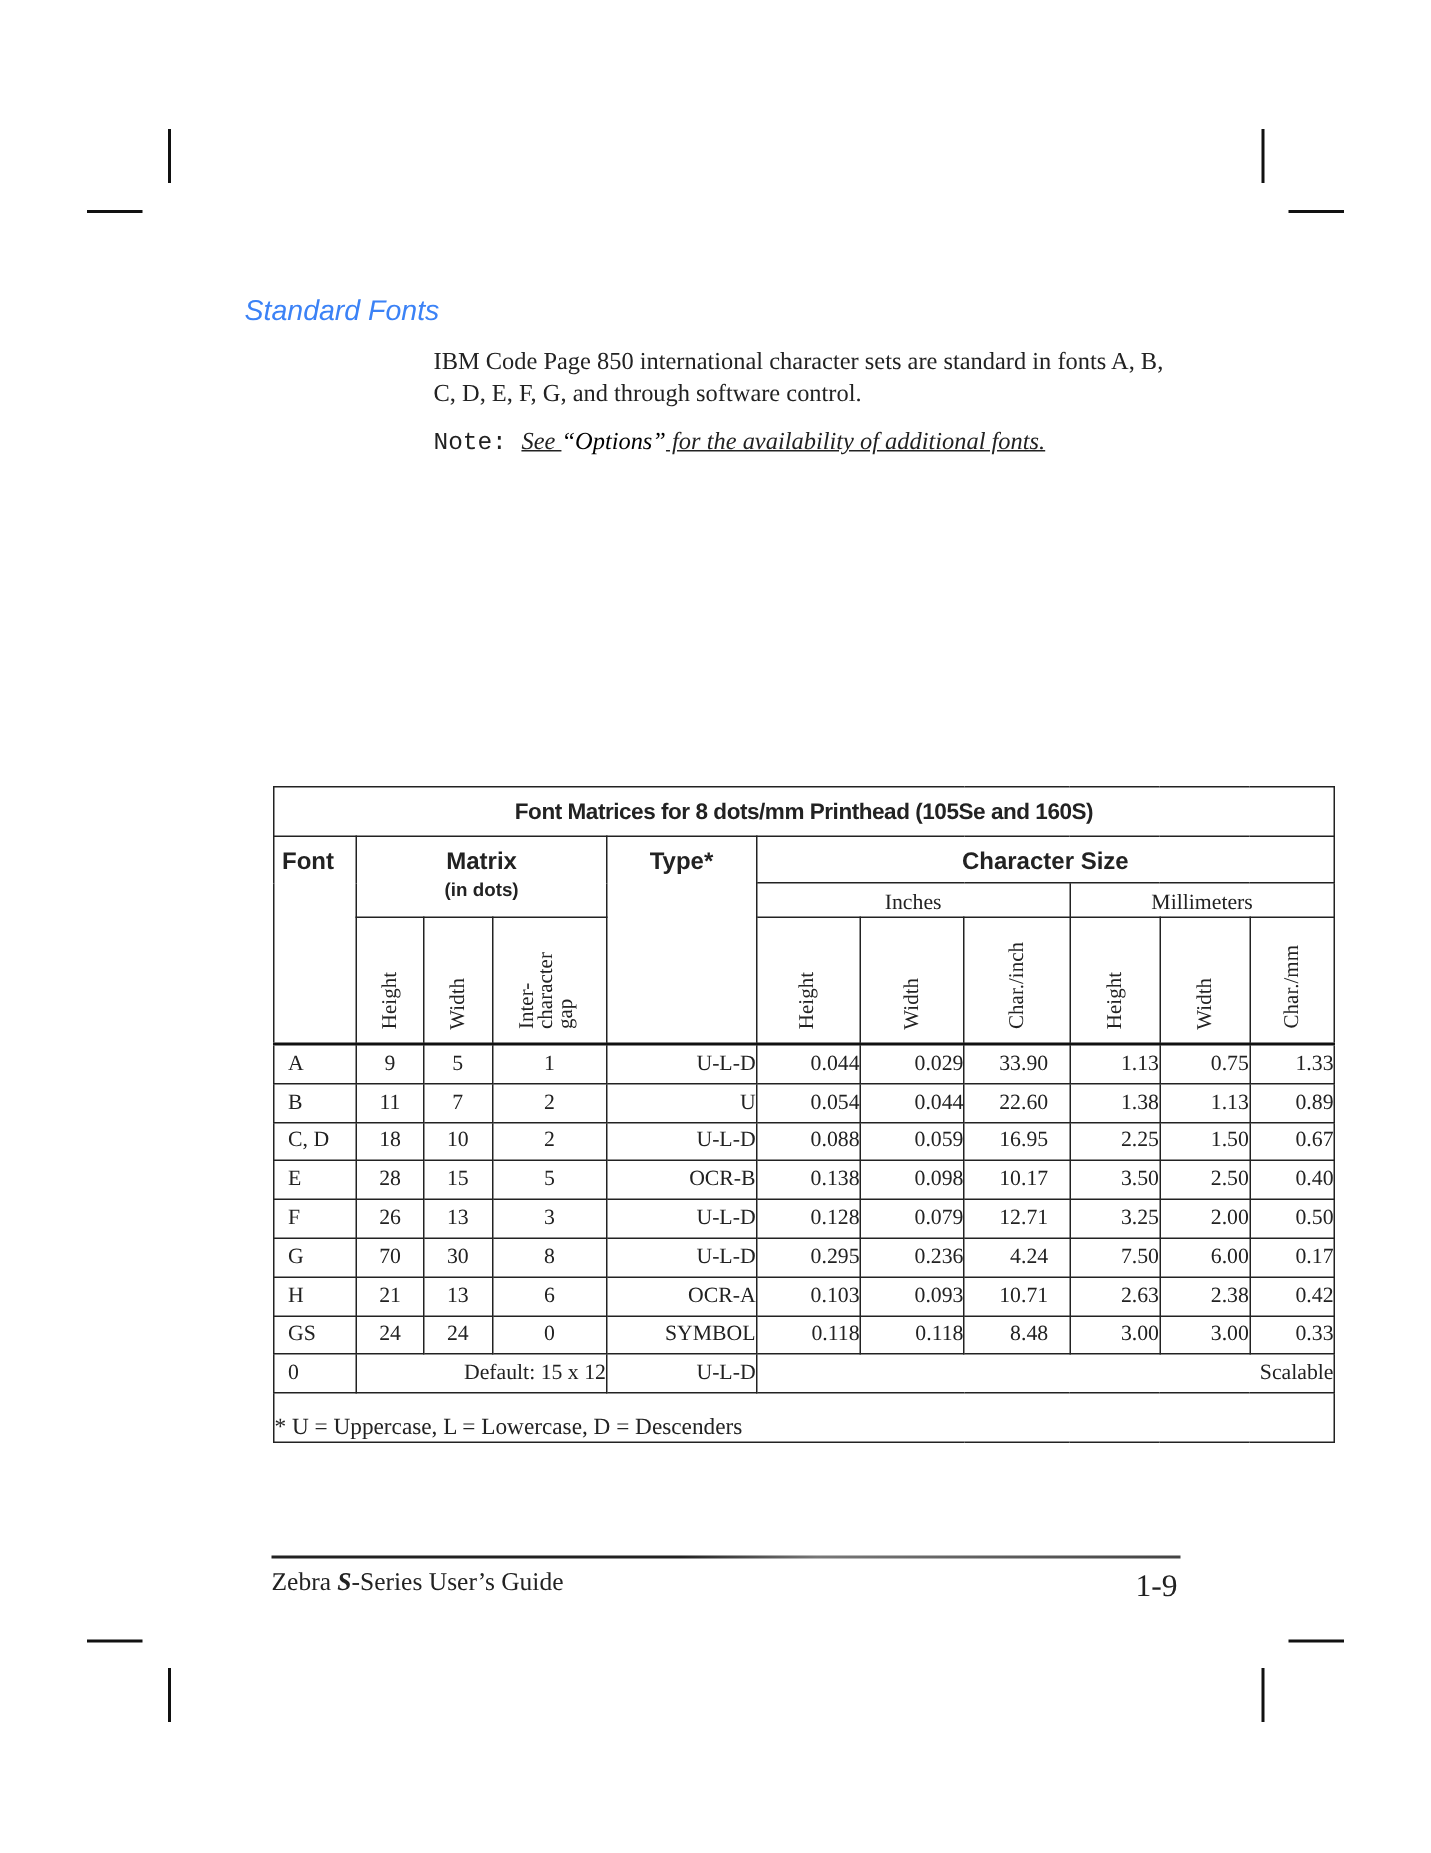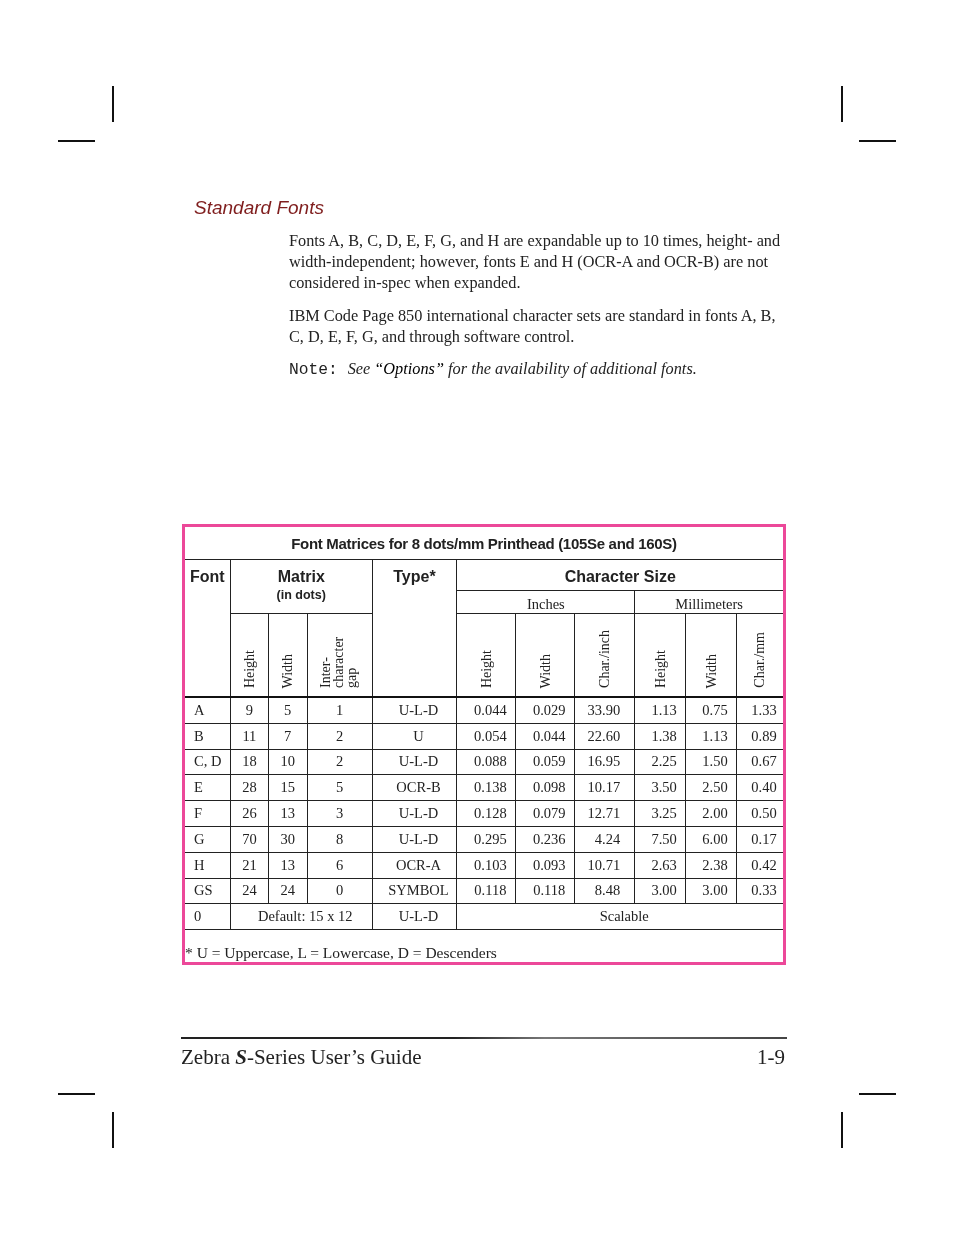--- a/index.html
+++ b/index.html
@@ -1,72 +1,71 @@
 <!DOCTYPE html>
 <html><head>
 <meta charset="utf-8">
 <style>
   html, body { margin:0; padding:0; background:#ffffff; }
   body { width:954px; height:1235px; position:relative; overflow:hidden;
          font-family:"Liberation Serif", serif; color:#222; }
   .crop { position:absolute; background:#111; }
   .crop.v { width:1.5px; height:36px; }
   .crop.h { height:1.5px; width:37px; }
-  .section-title { position:absolute; left:194px; top:197px; font-family:"Liberation Sans", sans-serif;
-                   font-style:italic; font-size:19px; color:#7f1d1d; margin:0; font-weight:normal; }
+  .section-title { position:absolute; left:163px; top:197px; font-family:"Liberation Sans", sans-serif;
+                   font-style:italic; font-size:19px; color:#3b82f6; margin:0; font-weight:normal; }
   .body-text { position:absolute; left:289px; top:230px; width:500px; font-size:16.3px; line-height:21.2px; }
   .body-text p { margin:0 0 11px 0; }
   .note-label { font-style:normal;font-family:Liberation Mono, monospace; }
-  .note-italic { font-style:italic; }
+  .note-italic { font-style:italic;text-decoration:underline; }
   .link { color:#000000; font-style:italic; }
 
-  table.fonts { position:absolute; left:182px; top:524px; width:604px; border-collapse:collapse;
-                border:3px solid #ec4899; font-size:14.5px; }
+  table.fonts { position:absolute; left:182px; top:524px; width:708px; border-collapse:collapse;
+                border:1px solid #ec4899; font-size:14.5px; }
   table.fonts td, table.fonts th { border:1px solid #222; padding:0; }
   .caption-row th { font-family:"Liberation Sans", sans-serif; font-weight:bold; font-size:15px;
                     height:32px; text-align:center; letter-spacing:-0.3px; border-bottom:2px solid #111; }
   .grp th.bold { font-family:"Liberation Sans", sans-serif; font-weight:bold; font-size:16px; vertical-align:top;
                  padding-top:8px; }
   .grp th.font-h { text-align:left; padding-left:5px; }
   .sub-small { display:block; font-size:12.5px; margin-top:2px; }
   .unit-row th { font-weight:normal; font-size:14.5px; height:22px; vertical-align:bottom; padding-bottom:0; }
   .rot-row th { height:78px; font-weight:normal; vertical-align:bottom; }
   .rot { writing-mode:vertical-rl; transform:rotate(180deg); font-size:14px; line-height:13px;
          display:inline-block; text-align:left; padding:4px 0; }
   .rot-row { border-bottom:2px solid #111; }
   .rot-row th { border-bottom:2px solid #111; }
   tbody td { height:24.8px; text-align:center; font-size:14.5px; }
-  tbody td.left { text-align:center; padding-left:8px;margin-left:27px; }
+  tbody td.left { text-align:right; padding-left:8px;margin-left:27px; }
   tbody td.font-cell { text-align:left; padding-left:9px; }
   tbody td.num-r { text-align:right; padding-right:14px;padding-left:12px; }
   .foot td { text-align:left; padding-left:4px; height:32px; vertical-align:bottom; padding-bottom:1px;
              font-size:15.5px; border-top:2px solid #111; }
 
   .footer-rule { position:absolute; left:181px; top:1037px; width:606px; height:2px;
                  background:linear-gradient(to right,#222 0%,#222 45%,#777 60%,#444 100%); }
-  .footer-left { position:absolute; left:181px; top:1045px; font-size:21px; }
+  .footer-left { position:absolute; left:181px; top:1045px; font-size:17px; }
   .footer-left b { font-style:italic; }
   .footer-right { position:absolute; right:169px; top:1045px; font-size:21px; }
 </style>
 </head>
 <body>
 
 <div class="crop v" style="left:112px;top:86px;"></div>
 <div class="crop h" style="left:58px;top:140px;"></div>
 <div class="crop v" style="left:841px;top:86px;"></div>
 <div class="crop h" style="left:859px;top:140px;"></div>
 <div class="crop h" style="left:58px;top:1093px;"></div>
 <div class="crop v" style="left:112px;top:1112px;"></div>
 <div class="crop h" style="left:859px;top:1093px;"></div>
 <div class="crop v" style="left:841px;top:1112px;"></div>
 
 <h2 class="section-title">Standard Fonts</h2>
 
 <div class="body-text">
-  <p>Fonts A, B, C, D, E, F, G, and H are expandable up to 10 times, height- and width-independent; however, fonts E and H (OCR-A and OCR-B) are not considered in-spec when expanded.</p>
   <p>IBM Code Page 850 international character sets are standard in fonts A, B, C, D, E, F, G, and through software control.</p>
   <p>
     <span class="note-label">Note: </span><span class="note-italic">See </span><span class="link">“Options”</span><span class="note-italic"> for the availability of additional fonts.</span>
   </p>
 </div>
 
 <table class="fonts">
   <colgroup>
     <col style="width:47px">
       <col style="width:38px">

